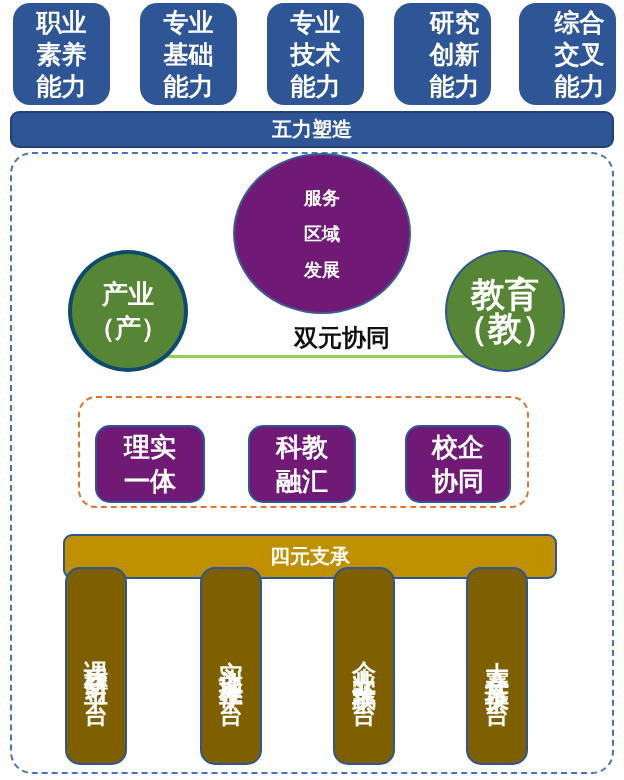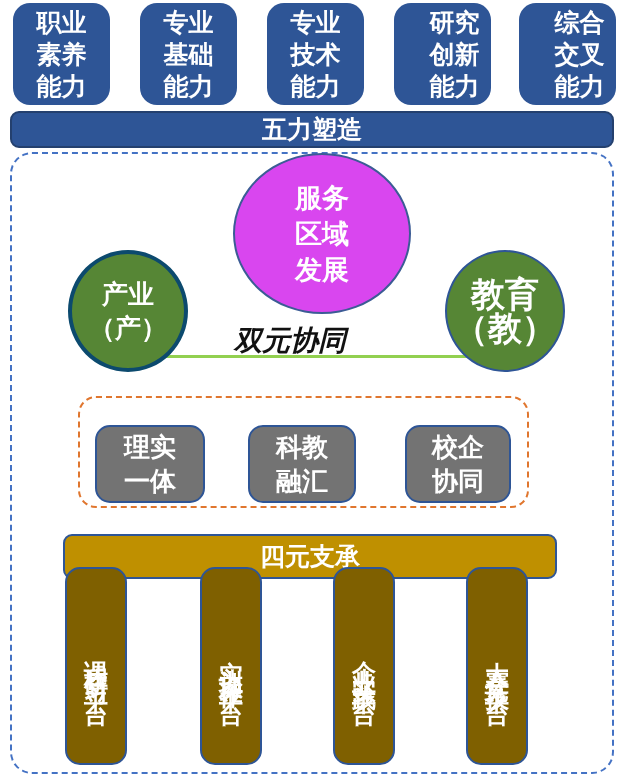--- a/index.html
+++ b/index.html
@@ -14,78 +14,78 @@
   .ability {
     position:absolute; top:3px; width:97px; height:102px;
     background:#2E5596; border-radius:17px;
     color:#fff; font-size:25px; line-height:32px;
     display:flex; align-items:center; justify-content:center;
     text-align:center; white-space:pre-line;
   }
   .ab-0{left:13px;} .ab-1{left:140px;} .ab-2{left:267px;} .ab-3{left:394px;padding-left:24px;} .ab-4{left:519px;padding-left:24px;}
 
   .banner {
-    position:absolute; color:#fff; font-size:25px;
+    position:absolute; color:#fff; font-size:20px;
     display:flex; align-items:center; justify-content:center;
     border-radius:9px; text-align:center;
   }
   .banner-five {
     left:10px; top:111px; width:604px; height:37px;
     background:#2E5596; border:2px solid #24406E;
   }
 
   .outer-dash {
     position:absolute; left:10px; top:152px; width:604px; height:622px;
     border:2px dashed #4472C4; border-radius:22px;
   }
 
   .circle {
     position:absolute; border-radius:50%;
     color:#fff; display:flex; align-items:center; justify-content:center;
     text-align:center; white-space:pre-line;
   }
   .circle-center {
     left:233px; top:153px; width:178px; height:161px;
-    background:#d946ef; border:2px solid #3C5C95;
-    font-size:27px; line-height:36px;
+    background:#701a75; border:2px solid #3C5C95;
+    font-size:18px; line-height:36px;
   }
   .circle-left {
     left:68px; top:250px; width:120px; height:122px;
     background:#568635; border:4px solid #0c4a6e;
     font-size:26px; line-height:34px;
   }
   .circle-right {
     left:445px; top:250px; width:120px; height:122px;
     background:#568635; border:2px solid #2E5596;
     font-size:34px; line-height:34px;
   }
 
   .green-line {
     position:absolute; left:150px; top:355px; width:330px; height:3px;
     background:#92D050; z-index:0;
   }
   .circle { z-index:1; }
 
   .dual-label {
     position:absolute; left:234px; top:322px; width:156px;
-    color:#111; font-size:28px; text-align:left; z-index:1;font-style:italic;
+    color:#111; font-size:24px; text-align:right; z-index:1;
   }
 
   .banner-three {
     left:190px; top:365px; width:235px; height:41px;
     background:#D2691E; border:2px solid #2E5596; z-index:3;
   }
 
   .fusion-dash {
     position:absolute; left:78px; top:396px; width:451px; height:112px;
     border:2px dashed #E0762E; border-radius:18px; z-index:1;
   }
   .fusion-item {
     position:absolute; top:425px; height:78px;
-    background:#737373; border:2px solid #2E5596; border-radius:15px;
+    background:#701a75; border:2px solid #2E5596; border-radius:15px;
     color:#fff; font-size:26px; line-height:34px;
     display:flex; align-items:center; justify-content:center;
     white-space:pre-line; z-index:2;
   }
   .fu-0{left:95px;  width:110px;}
   .fu-1{left:248px; width:108px;}
   .fu-2{left:405px; width:106px;}
 
   .banner-four {
     left:63px; top:534px; width:494px; height:45px;

